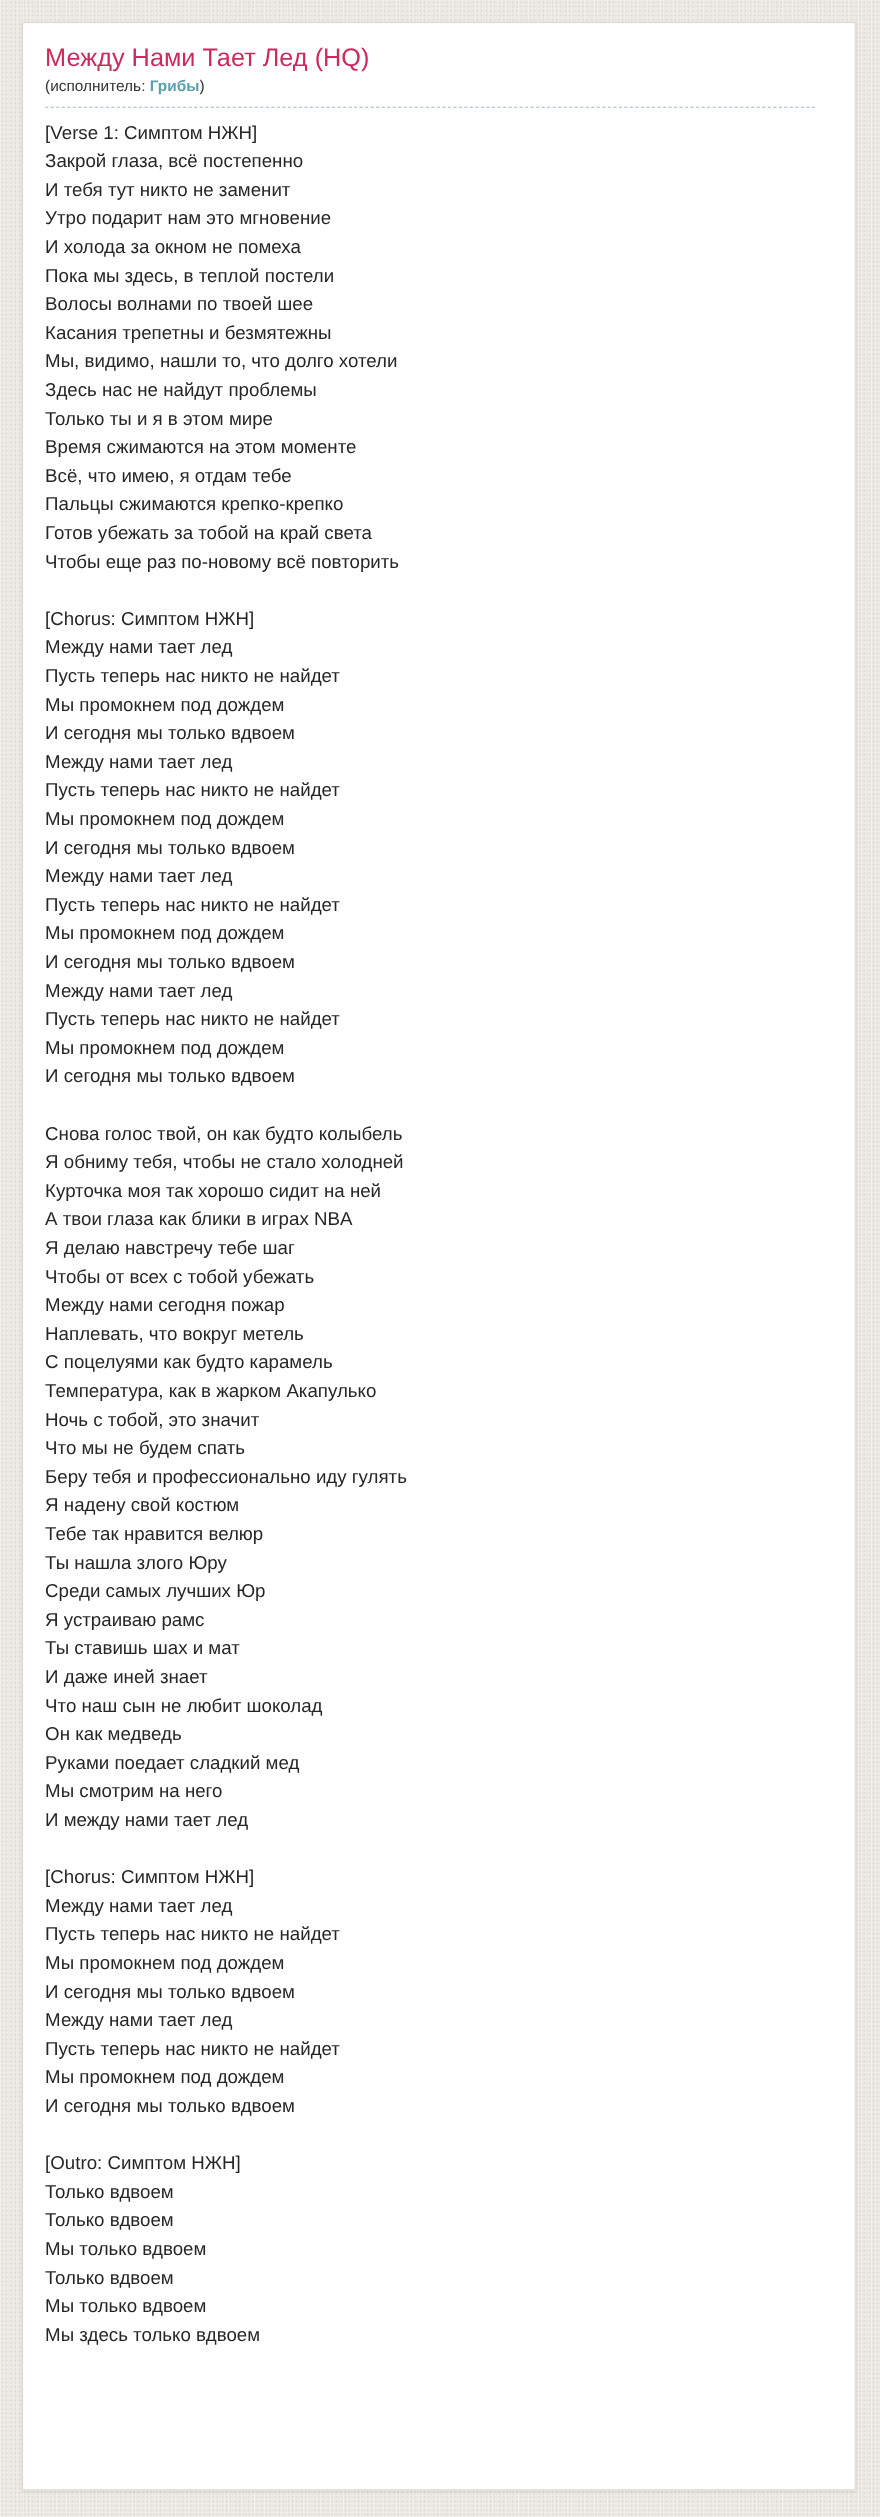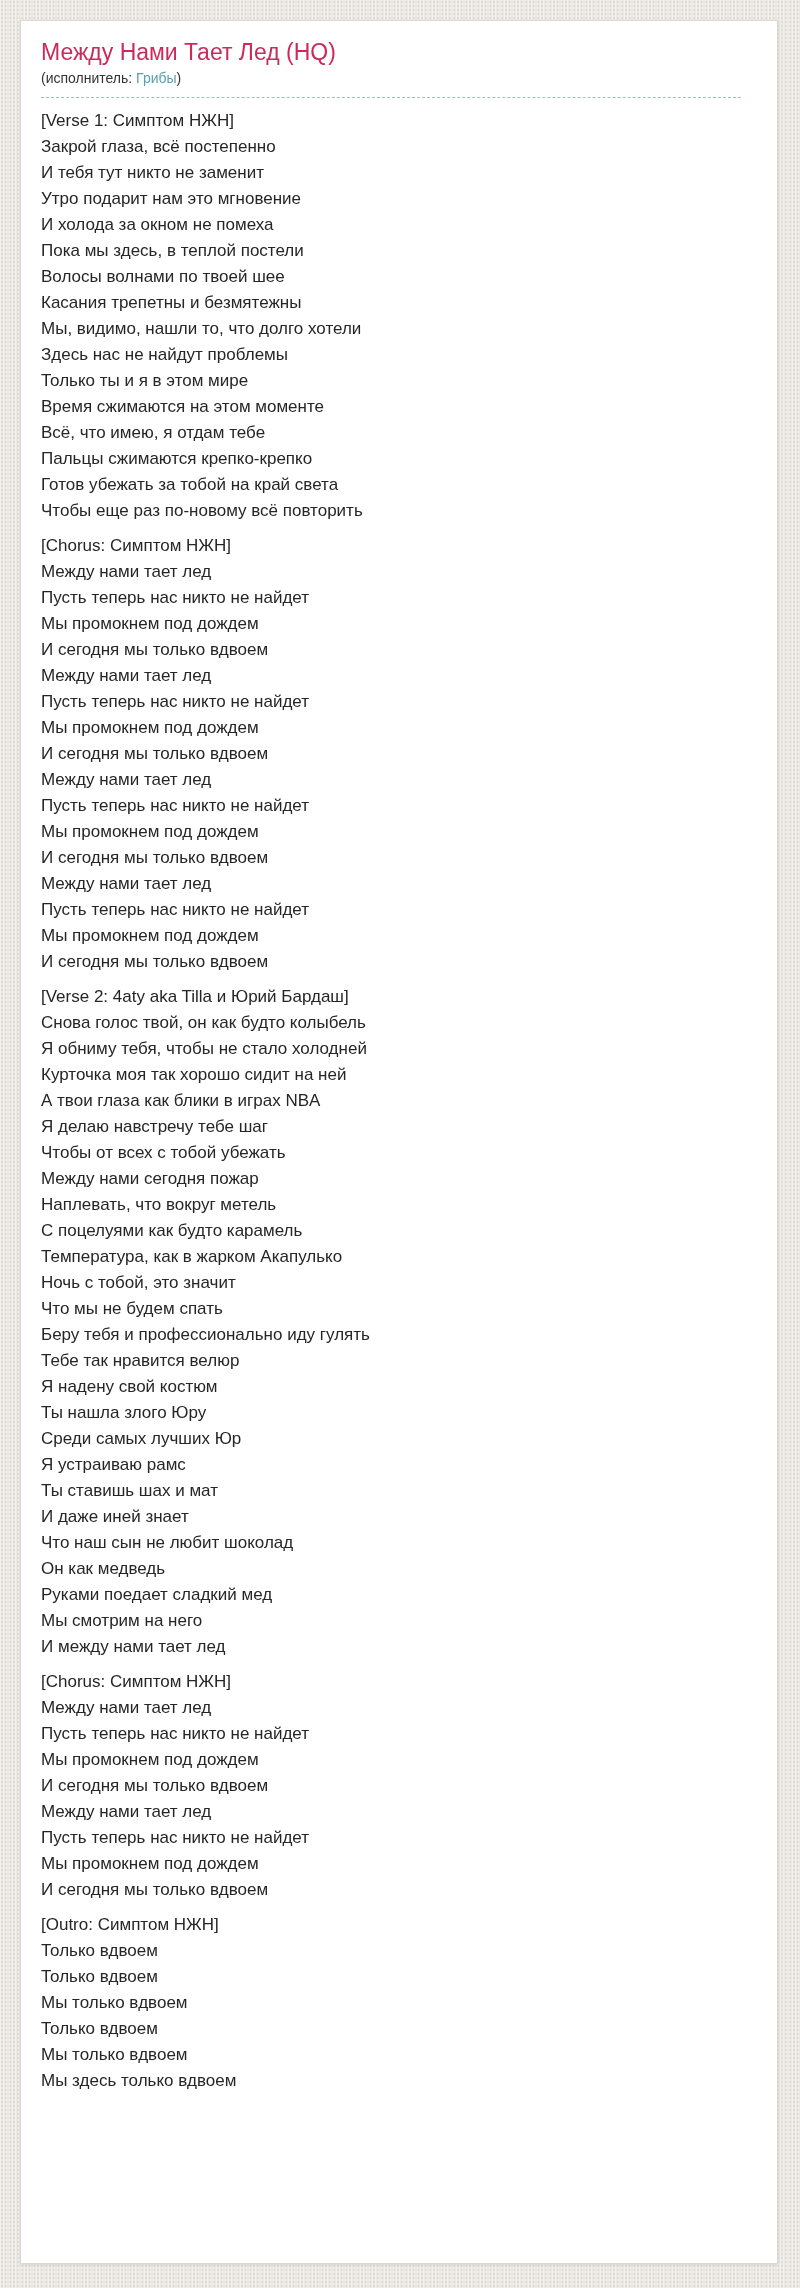--- a/index.html
+++ b/index.html
@@ -42,33 +42,34 @@
   .artist-line {
     margin-top: 2px;
     font-size: 14px;
     line-height: 19px;
     color: #333333;
   }
   .artist-link {
     color: var(--link-color);
     text-decoration: none;
     cursor: pointer;
+    font-weight: bold;
   }
   .separator {
     margin-top: 9px;
     border-bottom: 1px dashed var(--separator);
     height: 0;
   }
   .lyrics {
     margin-top: 10px;
     font-size: 17px;
     line-height: 26px;
     color: var(--body-text);
   }
-  .section + .section { margin-top: 9px; }
+  .section + .section { margin-top: 26px; }
   .line { white-space: pre-wrap; }
 </style>
 </head>
 <body>
 
 <div class="card">
   <h1 class="song-title">Между Нами Тает Лед (HQ)</h1>
   <div class="artist-line"><span>(исполнитель: </span><a class="artist-link">Грибы</a><span>)</span></div>
   <div class="separator"></div>
   <div class="lyrics">
@@ -103,36 +104,35 @@
         <div class="line">Между нами тает лед</div>
         <div class="line">Пусть теперь нас никто не найдет</div>
         <div class="line">Мы промокнем под дождем</div>
         <div class="line">И сегодня мы только вдвоем</div>
         <div class="line">Между нами тает лед</div>
         <div class="line">Пусть теперь нас никто не найдет</div>
         <div class="line">Мы промокнем под дождем</div>
         <div class="line">И сегодня мы только вдвоем</div>
       </div>
       <div class="section">
-        <div class="line">[Verse 2: 4aty aka Tilla и Юрий Бардаш]</div>
         <div class="line">Снова голос твой, он как будто колыбель</div>
         <div class="line">Я обниму тебя, чтобы не стало холодней</div>
         <div class="line">Курточка моя так хорошо сидит на ней</div>
         <div class="line">А твои глаза как блики в играх NBA</div>
         <div class="line">Я делаю навстречу тебе шаг</div>
         <div class="line">Чтобы от всех с тобой убежать</div>
         <div class="line">Между нами сегодня пожар</div>
         <div class="line">Наплевать, что вокруг метель</div>
         <div class="line">С поцелуями как будто карамель</div>
         <div class="line">Температура, как в жарком Акапулько</div>
         <div class="line">Ночь с тобой, это значит</div>
         <div class="line">Что мы не будем спать</div>
         <div class="line">Беру тебя и профессионально иду гулять</div>
+        <div class="line">Я надену свой костюм</div>
         <div class="line">Тебе так нравится велюр</div>
-        <div class="line">Я надену свой костюм</div>
         <div class="line">Ты нашла злого Юру</div>
         <div class="line">Среди самых лучших Юр</div>
         <div class="line">Я устраиваю рамс</div>
         <div class="line">Ты ставишь шах и мат</div>
         <div class="line">И даже иней знает</div>
         <div class="line">Что наш сын не любит шоколад</div>
         <div class="line">Он как медведь</div>
         <div class="line">Руками поедает сладкий мед</div>
         <div class="line">Мы смотрим на него</div>
         <div class="line">И между нами тает лед</div>

